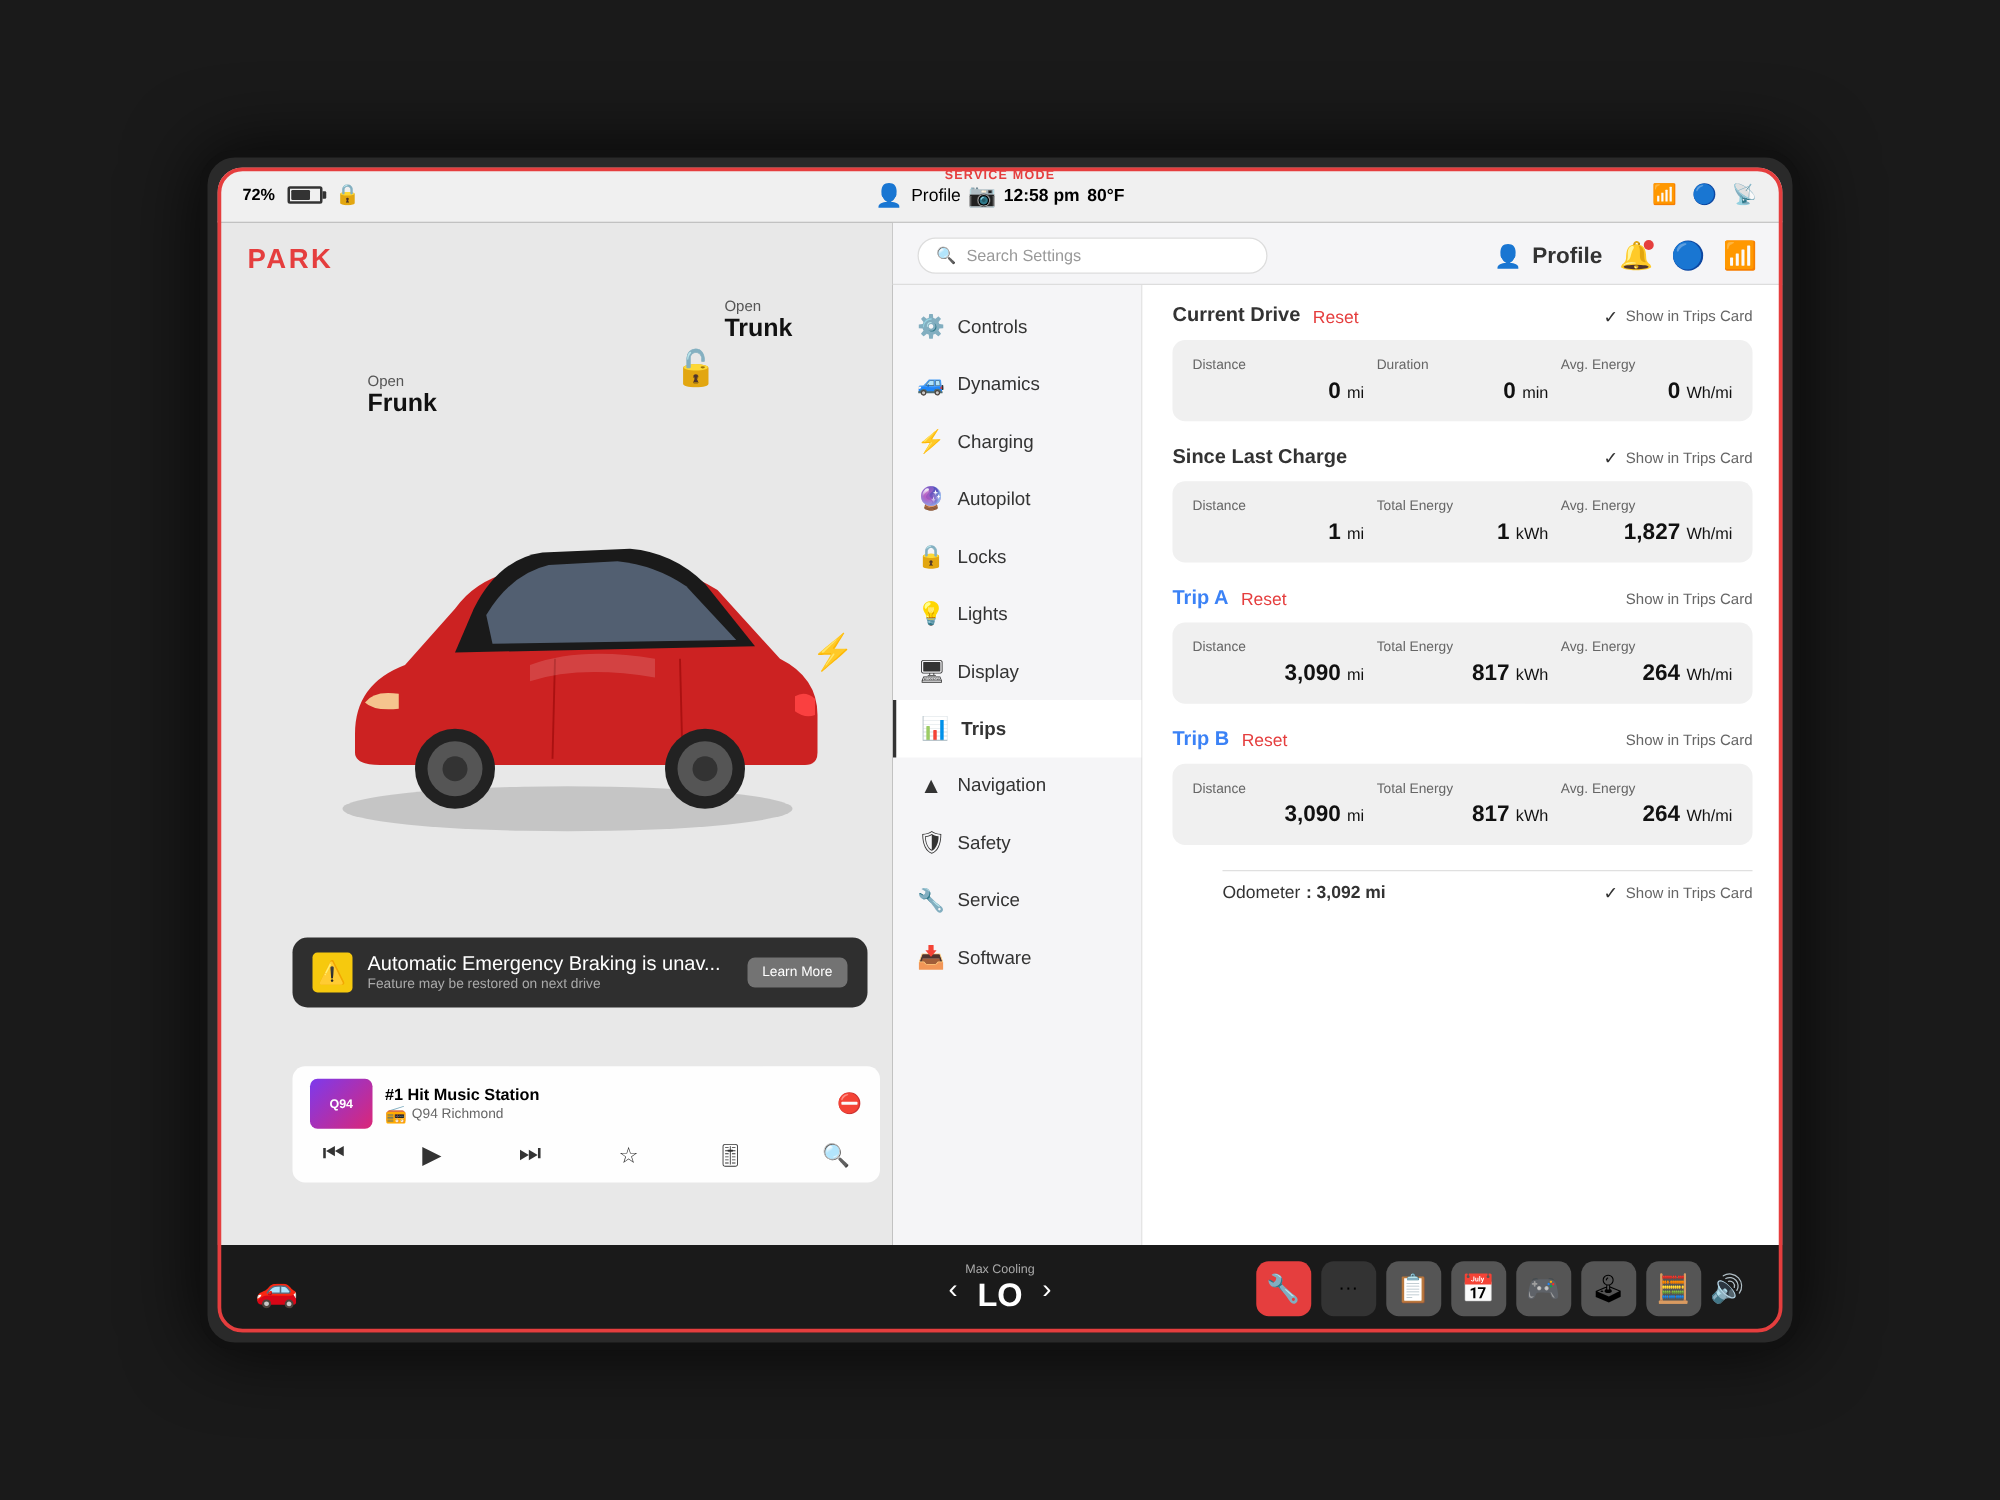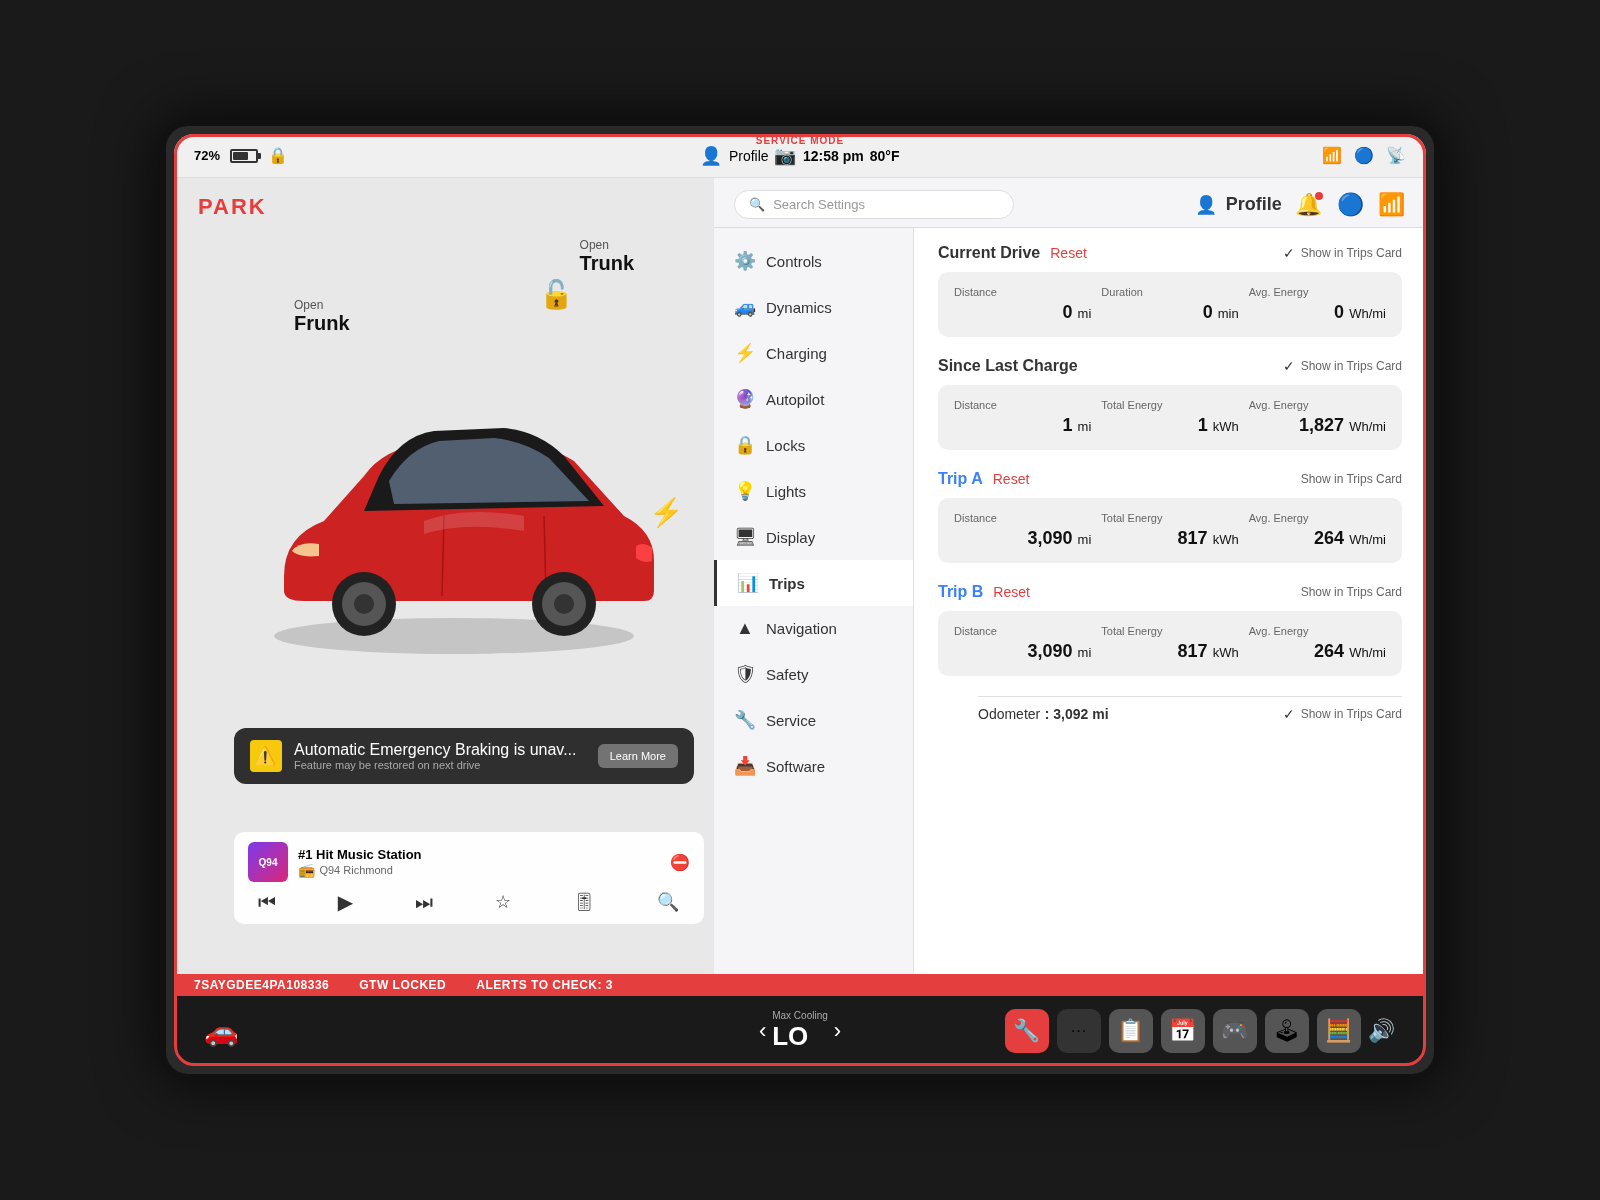--- a/index.html
+++ b/index.html
@@ -229,21 +229,21 @@
       border-radius: 10px;
       padding: 10px 14px;
     }
     .music-top {
       display: flex;
       align-items: center;
       gap: 10px;
       margin-bottom: 8px;
     }
     .music-thumb {
-      width: 40px;
+      width: 50px;
       height: 40px;
       border-radius: 6px;
       background: linear-gradient(135deg, #7c3aed, #db2777);
       display: flex;
       align-items: center;
       justify-content: center;
       font-size: 10px;
       color: white;
       font-weight: 700;
     }
@@ -273,21 +273,21 @@
     .taskbar-car-icon { font-size: 28px; color: #fff; }
     .taskbar-center {
       display: flex;
       align-items: center;
       gap: 6px;
       position: absolute;
       left: 50%;
       transform: translateX(-50%);
     }
     .temp-control {
-      text-align: left;
+      text-align: center;
       color: white;
     }
     .temp-label { font-size: 10px; color: #aaa; }
     .temp-value { font-size: 26px; font-weight: 600; }
     .temp-arrow { font-size: 18px; color: #aaa; cursor: pointer; }
     .taskbar-apps {
       display: flex;
       align-items: center;
       gap: 8px;
     }
@@ -830,25 +830,20 @@
                 <span class="check-icon">✓</span>
                 <span>Show in Trips Card</span>
               </div>
             </div>
 
           </div>
         </div>
       </div>
     </div>
 
-    <div class="status-footer">
-      <span>7SAYGDEE4PA108336</span>
-      <span>GTW LOCKED</span>
-      <span>ALERTS TO CHECK: 3</span>
-    </div>
 
     <div class="taskbar">
       <div class="taskbar-left">
         <span class="taskbar-car-icon">🚗</span>
       </div>
 
       <div class="taskbar-center">
         <button class="temp-arrow" style="color:#aaa;font-size:22px;background:none;border:none;color:white;">‹</button>
         <div class="temp-control">
           <div class="temp-label">Max Cooling</div>

